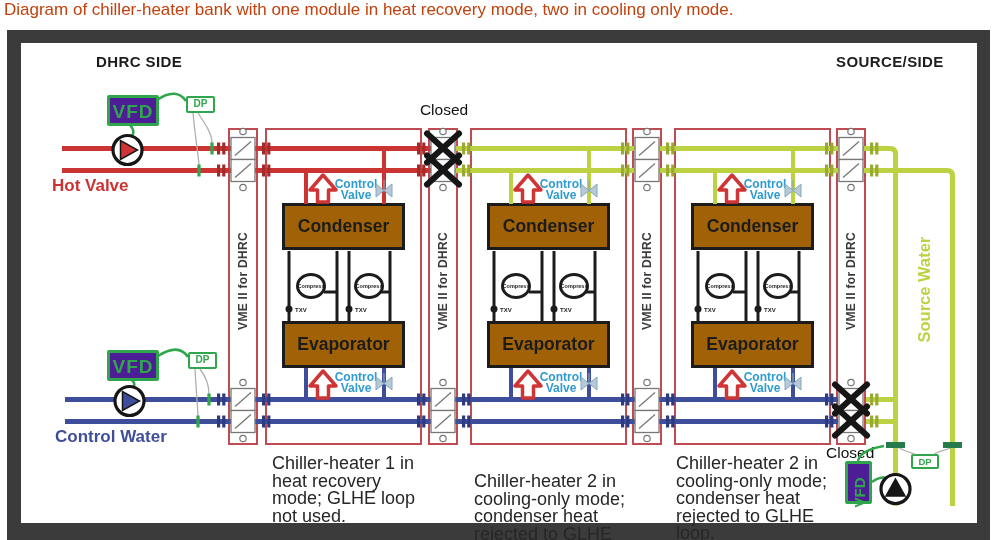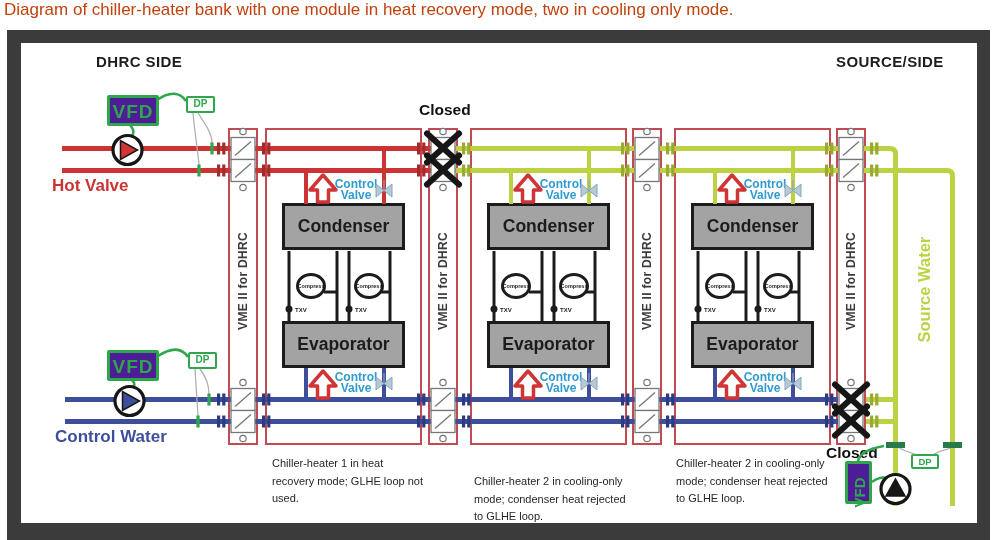--- a/index.html
+++ b/index.html
@@ -11,34 +11,34 @@
   #title{left:4px;top:0;font-size:17px;color:#c2410c;white-space:nowrap}
   .hdr{font-weight:bold;font-size:15px;color:#1d1d1d;letter-spacing:.4px}
   .module{top:128px;width:157px;height:317px;border:2px solid var(--c-module_border);
           background:#fff;box-sizing:border-box}
   .vme-col{top:128px;width:30px;height:317px;border:2px solid var(--c-module_border);
            background:#fff;box-sizing:border-box}
   .vme-label{position:absolute;left:-47px;top:144px;width:120px;font-size:12px;font-weight:bold;
              color:#3b3b3b;text-align:center;transform:rotate(-90deg);letter-spacing:.3px}
   .equip-box{position:absolute;left:15px;width:123px;height:47px;border:3px solid #1c1c1c;
              box-sizing:border-box;display:flex;align-items:center;justify-content:center;
-             font-weight:bold;font-size:17.5px;color:#1c1c1c;background:#a3a3a3}
+             font-weight:bold;font-size:17.5px;color:#1c1c1c;background:#a16207}
   .cv{position:absolute;left:66px;width:46px;font-size:12px;line-height:10.5px;font-weight:bold;
       text-align:center;color:var(--c-control_valve_text)}
   .green-box{border-color:var(--c-equipment_green);color:var(--c-equipment_green)}
   .vfd-box{border:3px solid;border-radius:2px;box-sizing:border-box;display:flex;align-items:flex-end;
            justify-content:center;font-weight:bold;background:#4c1d95}
   .dp-box{border:2px solid;border-radius:2px;box-sizing:border-box;display:flex;align-items:flex-start;
           justify-content:center;font-weight:bold;background:#fff}
   .water-label{font-weight:bold;font-size:17px;white-space:nowrap}
   .hot-text{color:var(--c-hot)}
   .chilled-text{color:var(--c-chilled)}
   .source-text{color:var(--c-source)}
-  .closed{font-weight:bold;font-size:15.5px;color:#111}
-  .caption{font-size:11px;line-height:17.5px;color:#262626}
+  .closed{font-weight:normal;font-size:15.5px;color:#111}
+  .caption{font-size:18px;line-height:17.5px;color:#262626}
   .rot{transform:rotate(-90deg)}
   #pipe-layer{position:absolute;left:0;top:0;z-index:5;pointer-events:none}
 </style>
 </head>
 <body>
 
 <div id="title" class="abs">Diagram of chiller-heater bank with one module in heat recovery mode, two in cooling only mode.</div>
 <div id="frame" class="abs"></div>
 <div id="inner" class="abs"></div>
 

